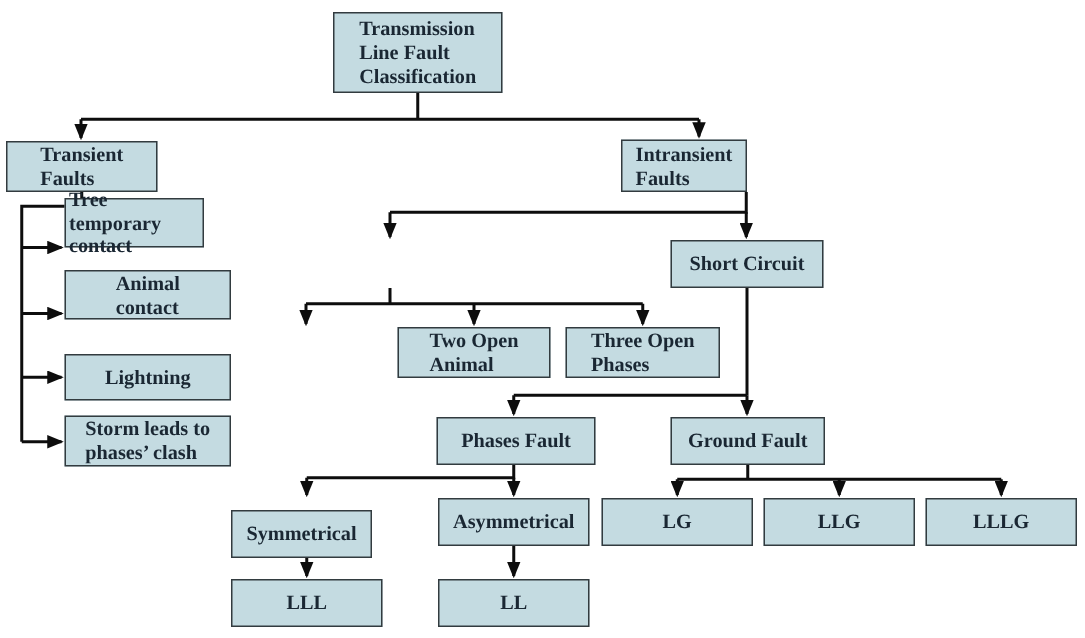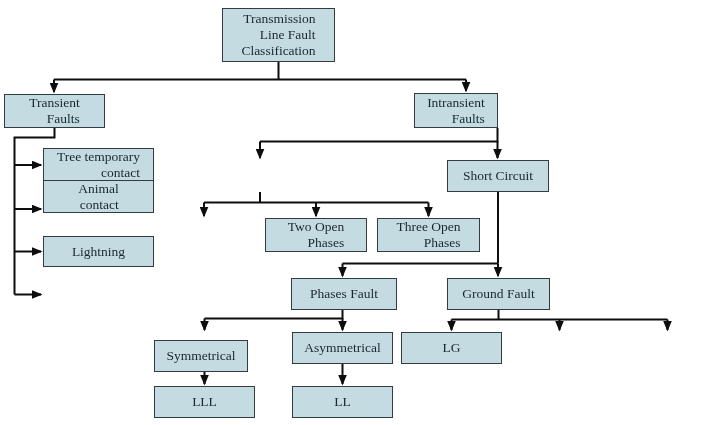--- a/index.html
+++ b/index.html
@@ -11,25 +11,26 @@
     overflow:hidden;
   }
   .connectors{position:absolute;left:0;top:0;width:723px;height:425px;}
   .node{
     position:absolute;
     box-sizing:border-box;
     background:var(--node-fill,#c4dbe1);
     border:1.6px solid var(--node-border,#323b3f);
     color:var(--node-text,#1a2733);
     display:flex;align-items:center;justify-content:center;
-    text-align:right;
+    text-align:left;
     white-space:pre-line;
     font-size:13.5px;
     line-height:1.18;
     padding:1px 2px;
+    font-weight:bold;
   }
 </style>
 </head>
 <body>
 
 <div class="canvas">
 
   <svg class="connectors" width="723" height="425" viewBox="0 0 723 425" fill="none" stroke="var(--line,#0d0d0d)" stroke-width="2">
     <defs>
       <marker id="arw" viewBox="0 0 11 9" markerUnits="userSpaceOnUse" markerWidth="11" markerHeight="9" refX="9.5" refY="4.5" orient="auto">
@@ -75,36 +76,40 @@
 
   <div class="node" style="left:222px;top:8px;width:113px;height:54px">Transmission
 Line Fault
 Classification</div>
 
   <div class="node" style="left:4px;top:94px;width:101px;height:34px">Transient
 Faults</div>
   <div class="node" style="left:414px;top:93px;width:84px;height:35px">Intransient
 Faults</div>
 
-  <div class="node" style="left:43px;top:148px;width:111px;height:33px">Tree temporary
+  <div class="node" style="left:43px;top:132px;width:93px;height:33px">Tree temporary
 contact</div>
   <div class="node" style="left:43px;top:180px;width:111px;height:33px">Animal
 contact</div>
   <div class="node" style="left:43px;top:236px;width:111px;height:31px">Lightning</div>
+  <div class="node" style="left:43px;top:277px;width:111px;height:34px">Storm leads to
+phases’ clash</div>
 
   <div class="node" style="left:447px;top:160px;width:102px;height:32px">Short Circuit</div>
 
   <div class="node" style="left:265px;top:218px;width:102px;height:34px">Two Open
-Phases</div>
+Animal</div>
   <div class="node" style="left:377px;top:218px;width:103px;height:34px">Three Open
 Phases</div>
 
   <div class="node" style="left:291px;top:278px;width:106px;height:32px">Phases Fault</div>
   <div class="node" style="left:447px;top:278px;width:103px;height:32px">Ground Fault</div>
 
   <div class="node" style="left:154px;top:340px;width:94px;height:32px">Symmetrical</div>
   <div class="node" style="left:292px;top:332px;width:101px;height:32px">Asymmetrical</div>
   <div class="node" style="left:401px;top:332px;width:101px;height:32px">LG</div>
+  <div class="node" style="left:509px;top:332px;width:101px;height:32px">LLG</div>
+  <div class="node" style="left:617px;top:332px;width:101px;height:32px">LLLG</div>
 
   <div class="node" style="left:154px;top:386px;width:101px;height:32px">LLL</div>
   <div class="node" style="left:292px;top:386px;width:101px;height:32px">LL</div>
 
 </div>
 
 </body></html>

